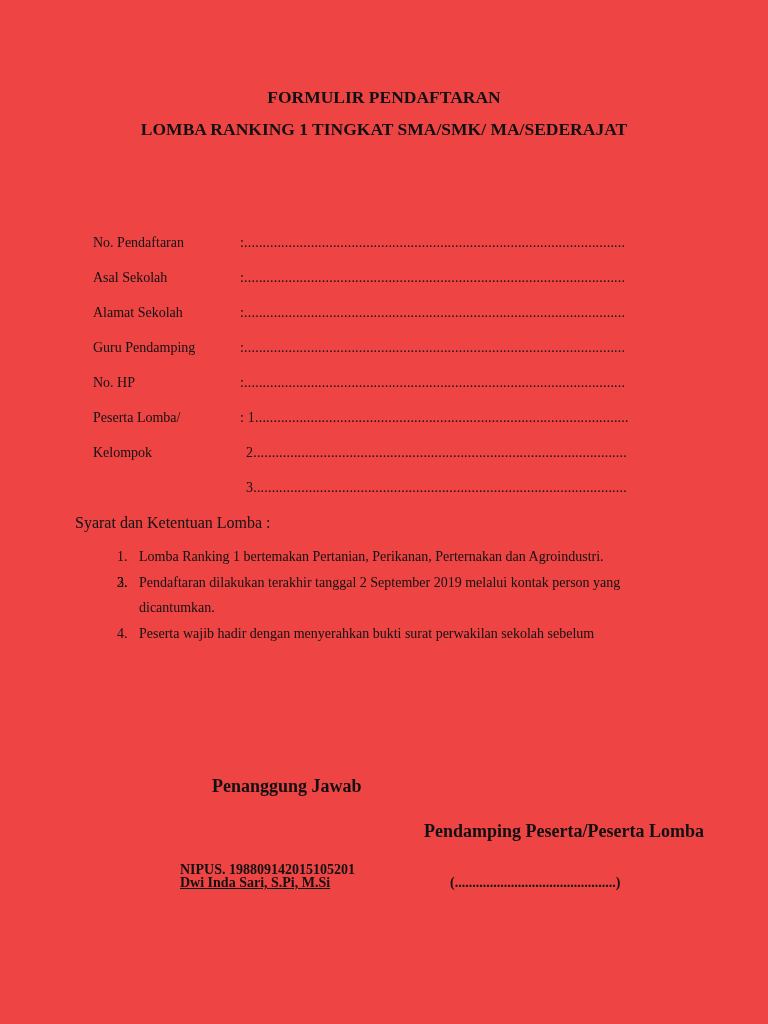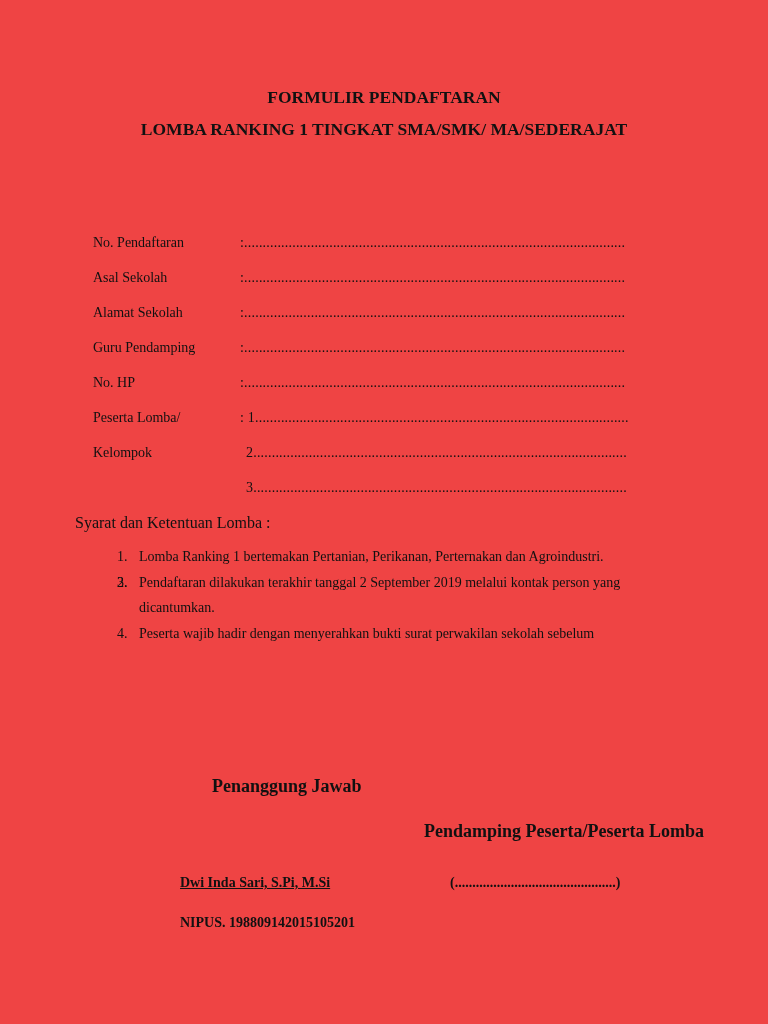--- a/index.html
+++ b/index.html
@@ -165,16 +165,16 @@
     <li class="terms-item">
       <span class="terms-num">4.</span>
       <span class="terms-line">Peserta wajib hadir dengan menyerahkan bukti surat perwakilan sekolah sebelum</span>
     </li>
   </ol>
 
   <div class="sig-heading" style="left:212px; top:776px;">Penanggung Jawab</div>
   <div class="sig-heading" style="left:424px; top:808px;margin-top:13px;">Pendamping Peserta/Peserta Lomba</div>
 
   <div class="sig-name underline" style="left:180px; top:874px;">Dwi Inda Sari, S.Pi, M.Si</div>
-  <div class="sig-name" style="left:180px; top:914px;">NIPUS. 198809142015105201</div>
+  <div class="sig-name" style="left:180px; top:861px;">NIPUS. 198809142015105201</div>
   <div class="sig-name" style="left:450px; top:874px;">(..............................................)</div>
 
 </div>
 
 </body></html>

